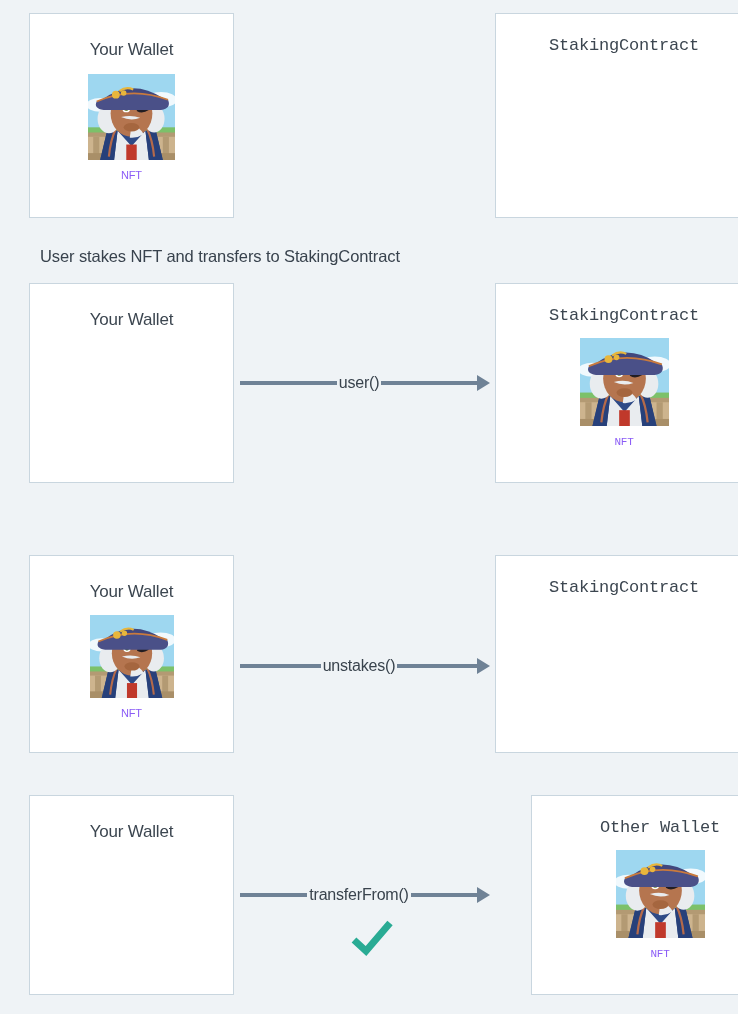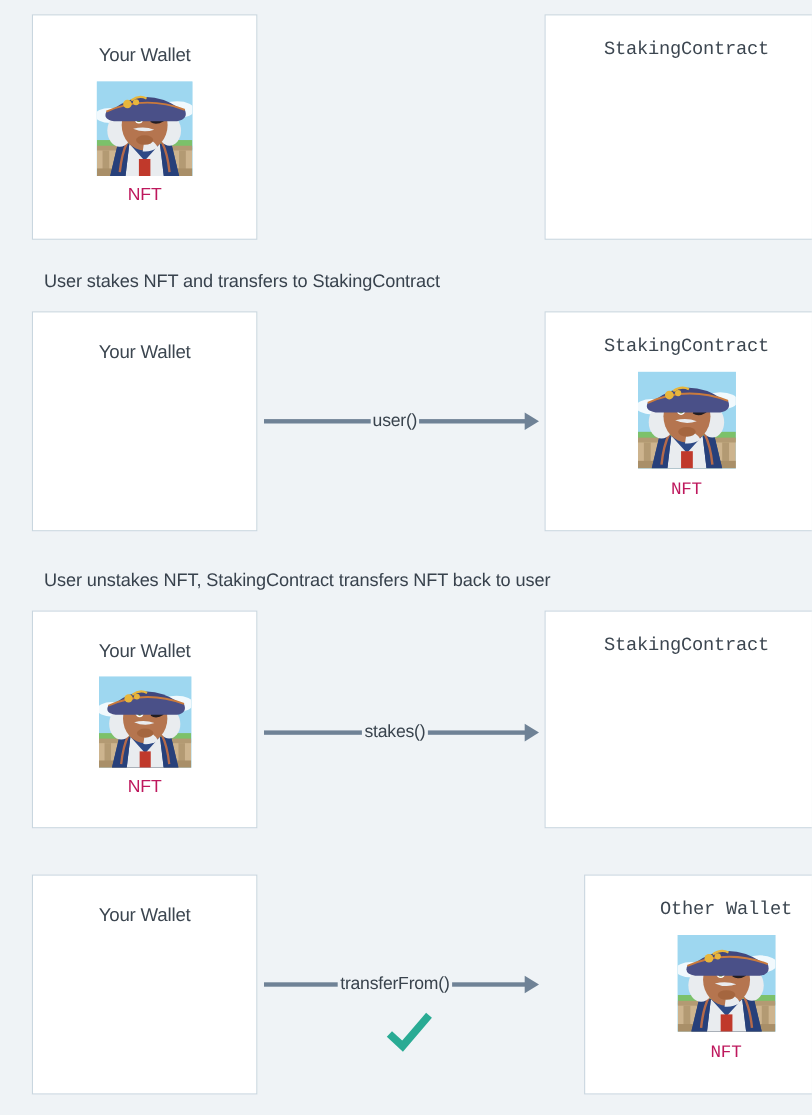--- a/index.html
+++ b/index.html
@@ -52,22 +52,22 @@
   .box-title {
     font-size: 17px;
     color: #3c4650;
     margin-top: 26px;
     letter-spacing: -0.2px;
     white-space: nowrap;
   }
   .box-title.tight { margin-top: 22px; }
 
   .nft-caption {
-    font-size: 16px;
-    color: #be185d;
+    font-size: 11px;
+    color: #8b5cf6;
     letter-spacing: -0.2px;
   }
 
   
   .nft {
     position: relative;
     overflow: hidden;
     background: #9ed7f0;
     flex: none;
   }
@@ -215,21 +215,20 @@
           <path d="M10 32 Q50 14 92 30" stroke="#c97a3d" stroke-width="2" fill="none"></path>
           <circle cx="32" cy="24" r="4.5" fill="#e8b63c"></circle>
           <circle cx="41" cy="22" r="3.2" fill="#e8b63c"></circle>
           <path d="M36 20 q8 -6 16 -2" stroke="#e8b63c" stroke-width="2.4" fill="none"></path>
         </svg>
       </div>
       <div class="nft-caption" style="margin-top:10px;">NFT</div>
     </div>
   </div>
 
-  <div class="caption" style="top:519px;">User unstakes NFT, StakingContract transfers NFT back to user</div>
 
   <div class="row" style="top:555px;height:198px;">
     <div class="box box-left" style="top:0;height:198px;">
       <div class="box-title">Your Wallet</div>
       <div class="nft" style="width:84px;height:83px;margin-top:13px;">
         <svg viewBox="0 0 100 100" preserveAspectRatio="none">
           <rect x="0" y="0" width="100" height="100" fill="#9ed7f0"></rect>
           <ellipse cx="14" cy="36" rx="16" ry="8" fill="#ffffff" opacity=".85"></ellipse>
           <ellipse cx="84" cy="30" rx="18" ry="9" fill="#ffffff" opacity=".85"></ellipse>
           <rect x="0" y="62" width="100" height="10" fill="#7cc16a"></rect>
@@ -263,21 +262,21 @@
           <circle cx="32" cy="24" r="4.5" fill="#e8b63c"></circle>
           <circle cx="41" cy="22" r="3.2" fill="#e8b63c"></circle>
           <path d="M36 20 q8 -6 16 -2" stroke="#e8b63c" stroke-width="2.4" fill="none"></path>
         </svg>
       </div>
       <div class="nft-caption" style="margin-top:9px;">NFT</div>
     </div>
 
     <div class="arrow-wrap" style="top:95px;height:32px;">
       <div class="arrow-line"></div>
-      <div class="arrow-label">stakes()</div>
+      <div class="arrow-label">unstakes()</div>
       <div class="arrow-line"></div>
       <div class="arrow-head"></div>
     </div>
 
     <div class="box box-right" style="top:0;height:198px;">
       <div class="box-title tight">StakingContract</div>
     </div>
   </div>
 
   <div class="row" style="top:795px;height:200px;">

